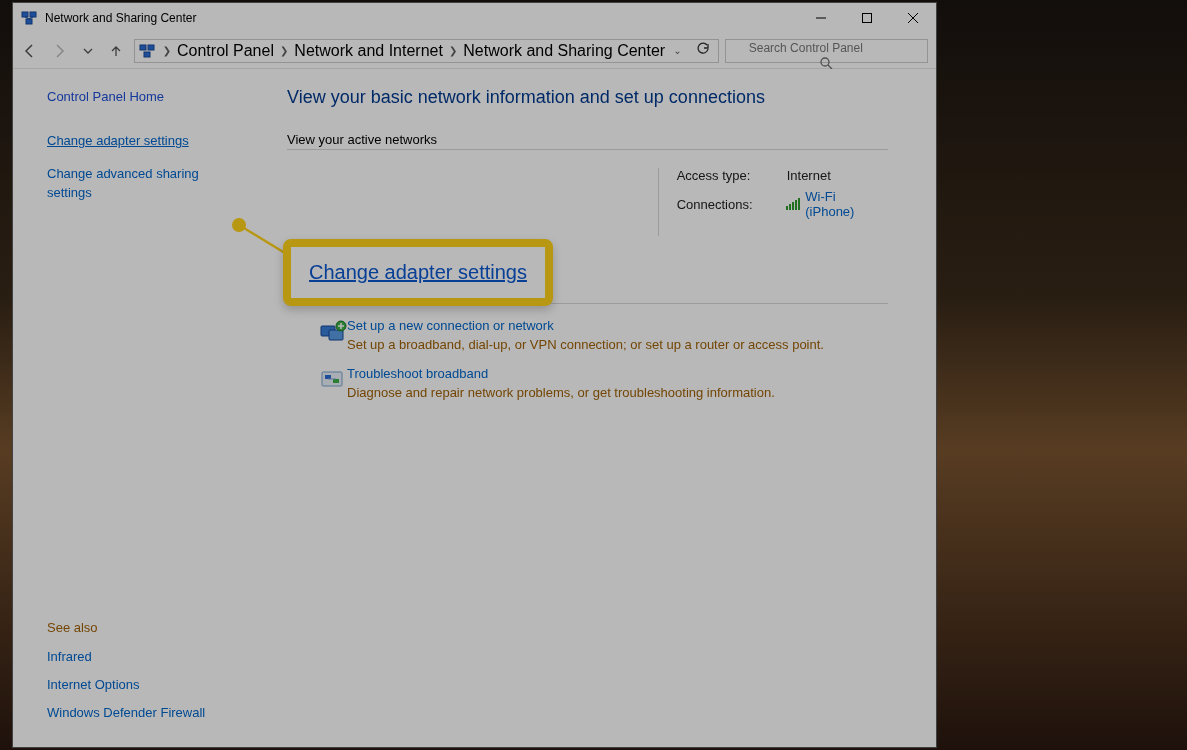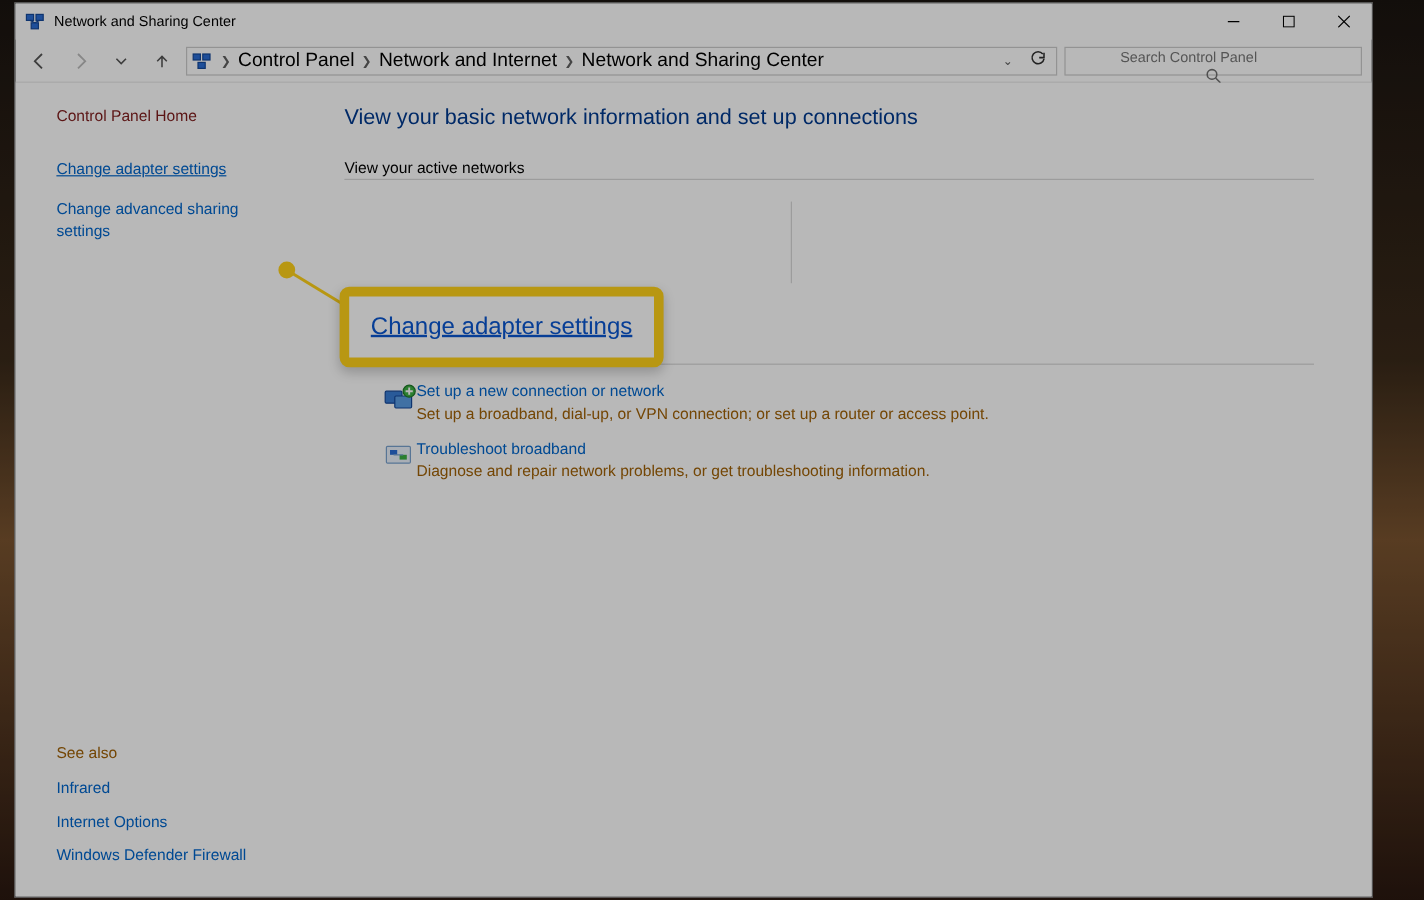--- a/index.html
+++ b/index.html
@@ -20,21 +20,21 @@
     inset: 0;
     background: rgba(0,0,0,0.28);
     pointer-events: none;
     z-index: 5;
   }
 
   .window {
     position: absolute;
     left: 12px;
     top: 2px;
-    width: 1132px;
+    width: 925px;
     height: 746px;
     background: #ffffff;
     border: 1px solid #5a5a5a;
     display: flex;
     flex-direction: column;
     z-index: 1;
   }
 
   
   .titlebar {
@@ -153,21 +153,21 @@
     position: relative;
   }
   .sidebar {
     width: 240px;
     padding: 20px 16px 14px 34px;
     display: flex;
     flex-direction: column;
     font-size: 13px;
   }
   .sidebar .cp-home {
-    color: #7f1d1d;
+    color: #1d4ed8;
     margin-bottom: 28px;
     cursor: pointer;
   }
   .sidebar .side-link {
     color: #0066cc;
     margin-bottom: 14px;
     cursor: pointer;
     line-height: 1.45;
   }
   .sidebar .side-link.underlined { text-decoration: underline; }
@@ -391,20 +391,41 @@
 
     <div class="content">
       <h1>View your basic network information and set up connections</h1>
 
       <div class="section-label">View your active networks</div>
       <hr class="section-rule">
 
       <div class="active-net-row">
         <div class="active-net-left"></div>
         <div class="vline"></div>
+        <div class="net-details">
+          <div class="row">
+            <span class="label">Access type:</span>
+            <span class="value">Internet</span>
+          </div>
+          <div class="row">
+            <span class="label">Connections:</span>
+            <span class="wifi-link">
+              <span class="sig-icon">
+                <svg width="15" height="12" viewBox="0 0 15 12">
+                  <rect x="0" y="8" width="2" height="4" fill="#2e9b2e"></rect>
+                  <rect x="3" y="6" width="2" height="6" fill="#2e9b2e"></rect>
+                  <rect x="6" y="4" width="2" height="8" fill="#2e9b2e"></rect>
+                  <rect x="9" y="2" width="2" height="10" fill="#2e9b2e"></rect>
+                  <rect x="12" y="0" width="2" height="12" fill="#2e9b2e"></rect>
+                </svg>
+              </span>
+              <span>Wi-Fi (iPhone)</span>
+            </span>
+          </div>
+        </div>
       </div>
 
       <div class="change-block">
         <div class="section-label">Change your networking settings</div>
         <hr class="section-rule">
 
         <div class="setting-item">
           <span class="ic">
             <svg width="28" height="24" viewBox="0 0 28 24">
               <rect x="2" y="6" width="14" height="10" rx="1" fill="#3a7dd4" stroke="#14489a"></rect>

